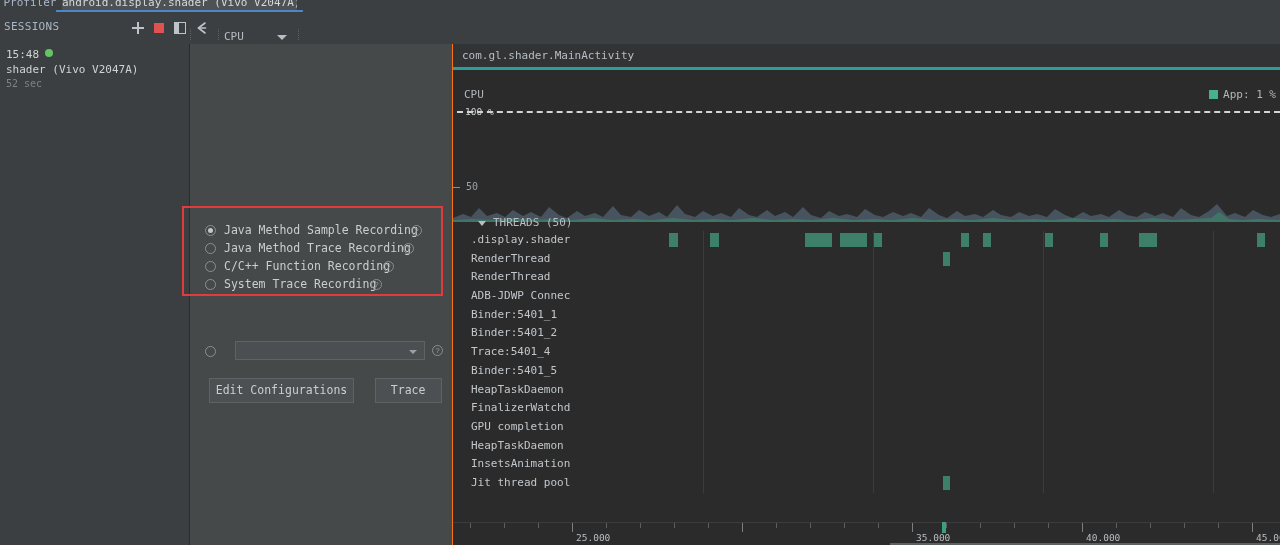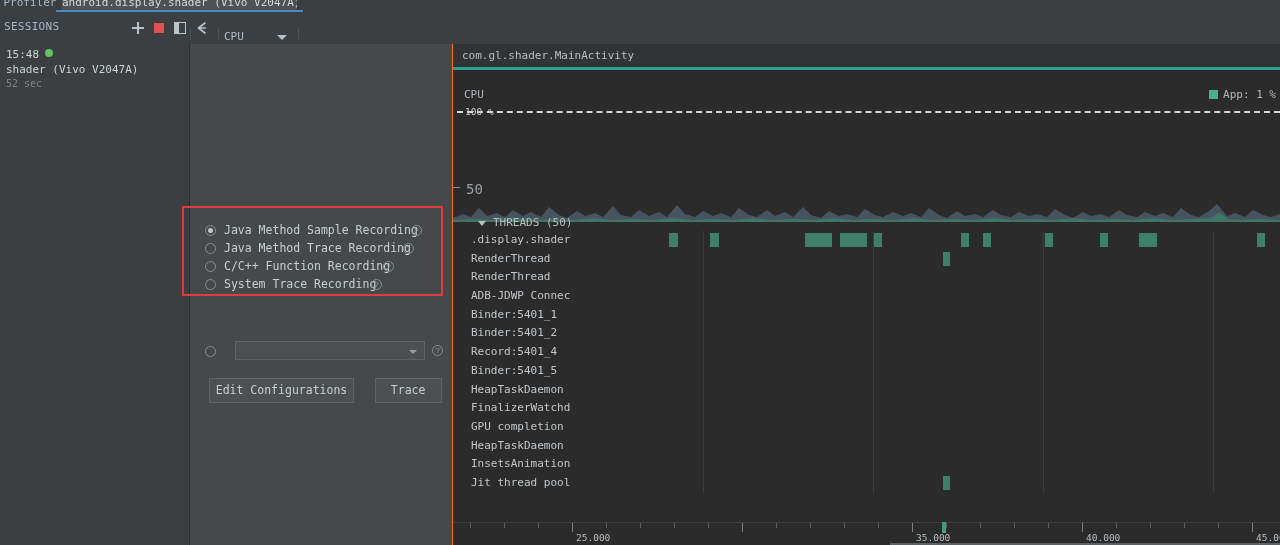--- a/index.html
+++ b/index.html
@@ -371,21 +371,21 @@
     position: absolute;
     left: 8px; top: 0;
     color: #cfd3d6;
     font-size: 9.5px;
     background: transparent;
   }
   .axis-50 {
     position: absolute;
     left: 4px; top: 111px;
     color: #9aa0a4;
-    font-size: 14px;
+    font-size: 10px;
   }
   .axis-50::before {
     content: "";
     position: absolute;
     left: -4px; top: 6px;
     width: 7px; height: 1px;
     background: #8a9094;
   }
   .axis-50 span { margin-left: 9px; }
 
@@ -662,21 +662,21 @@
         <div class="thread-row">
           <div class="thread-label">Binder:5401_2</div>
           <div class="thread-track">
             <div class="track-divider" style="left: 117px;"></div>
             <div class="track-divider" style="left: 287px;"></div>
             <div class="track-divider" style="left: 457px;"></div>
             <div class="track-divider" style="left: 627px;"></div>
           </div>
         </div>
         <div class="thread-row">
-          <div class="thread-label">Record:5401_4</div>
+          <div class="thread-label">Trace:5401_4</div>
           <div class="thread-track">
             <div class="track-divider" style="left: 117px;"></div>
             <div class="track-divider" style="left: 287px;"></div>
             <div class="track-divider" style="left: 457px;"></div>
             <div class="track-divider" style="left: 627px;"></div>
           </div>
         </div>
         <div class="thread-row">
           <div class="thread-label">Binder:5401_5</div>
           <div class="thread-track">

